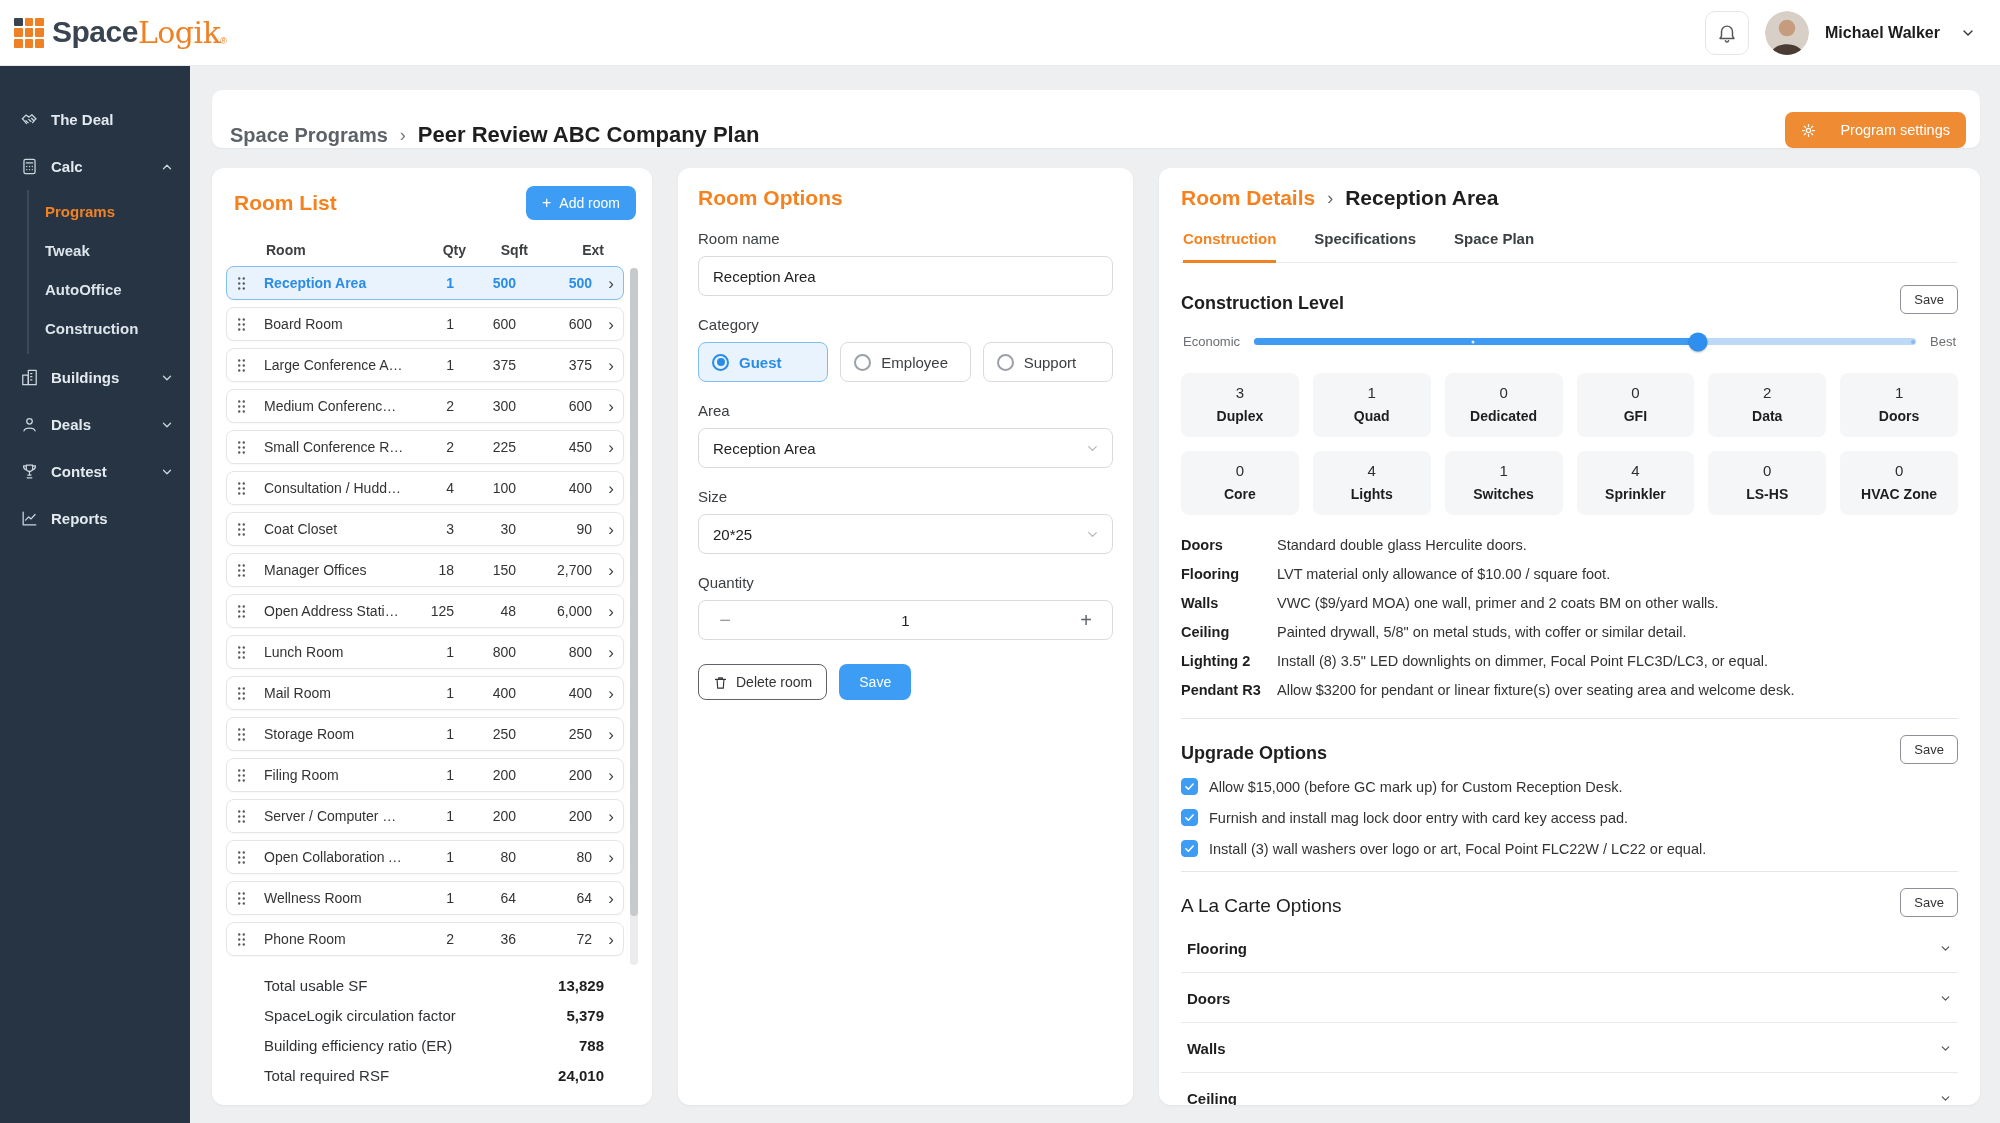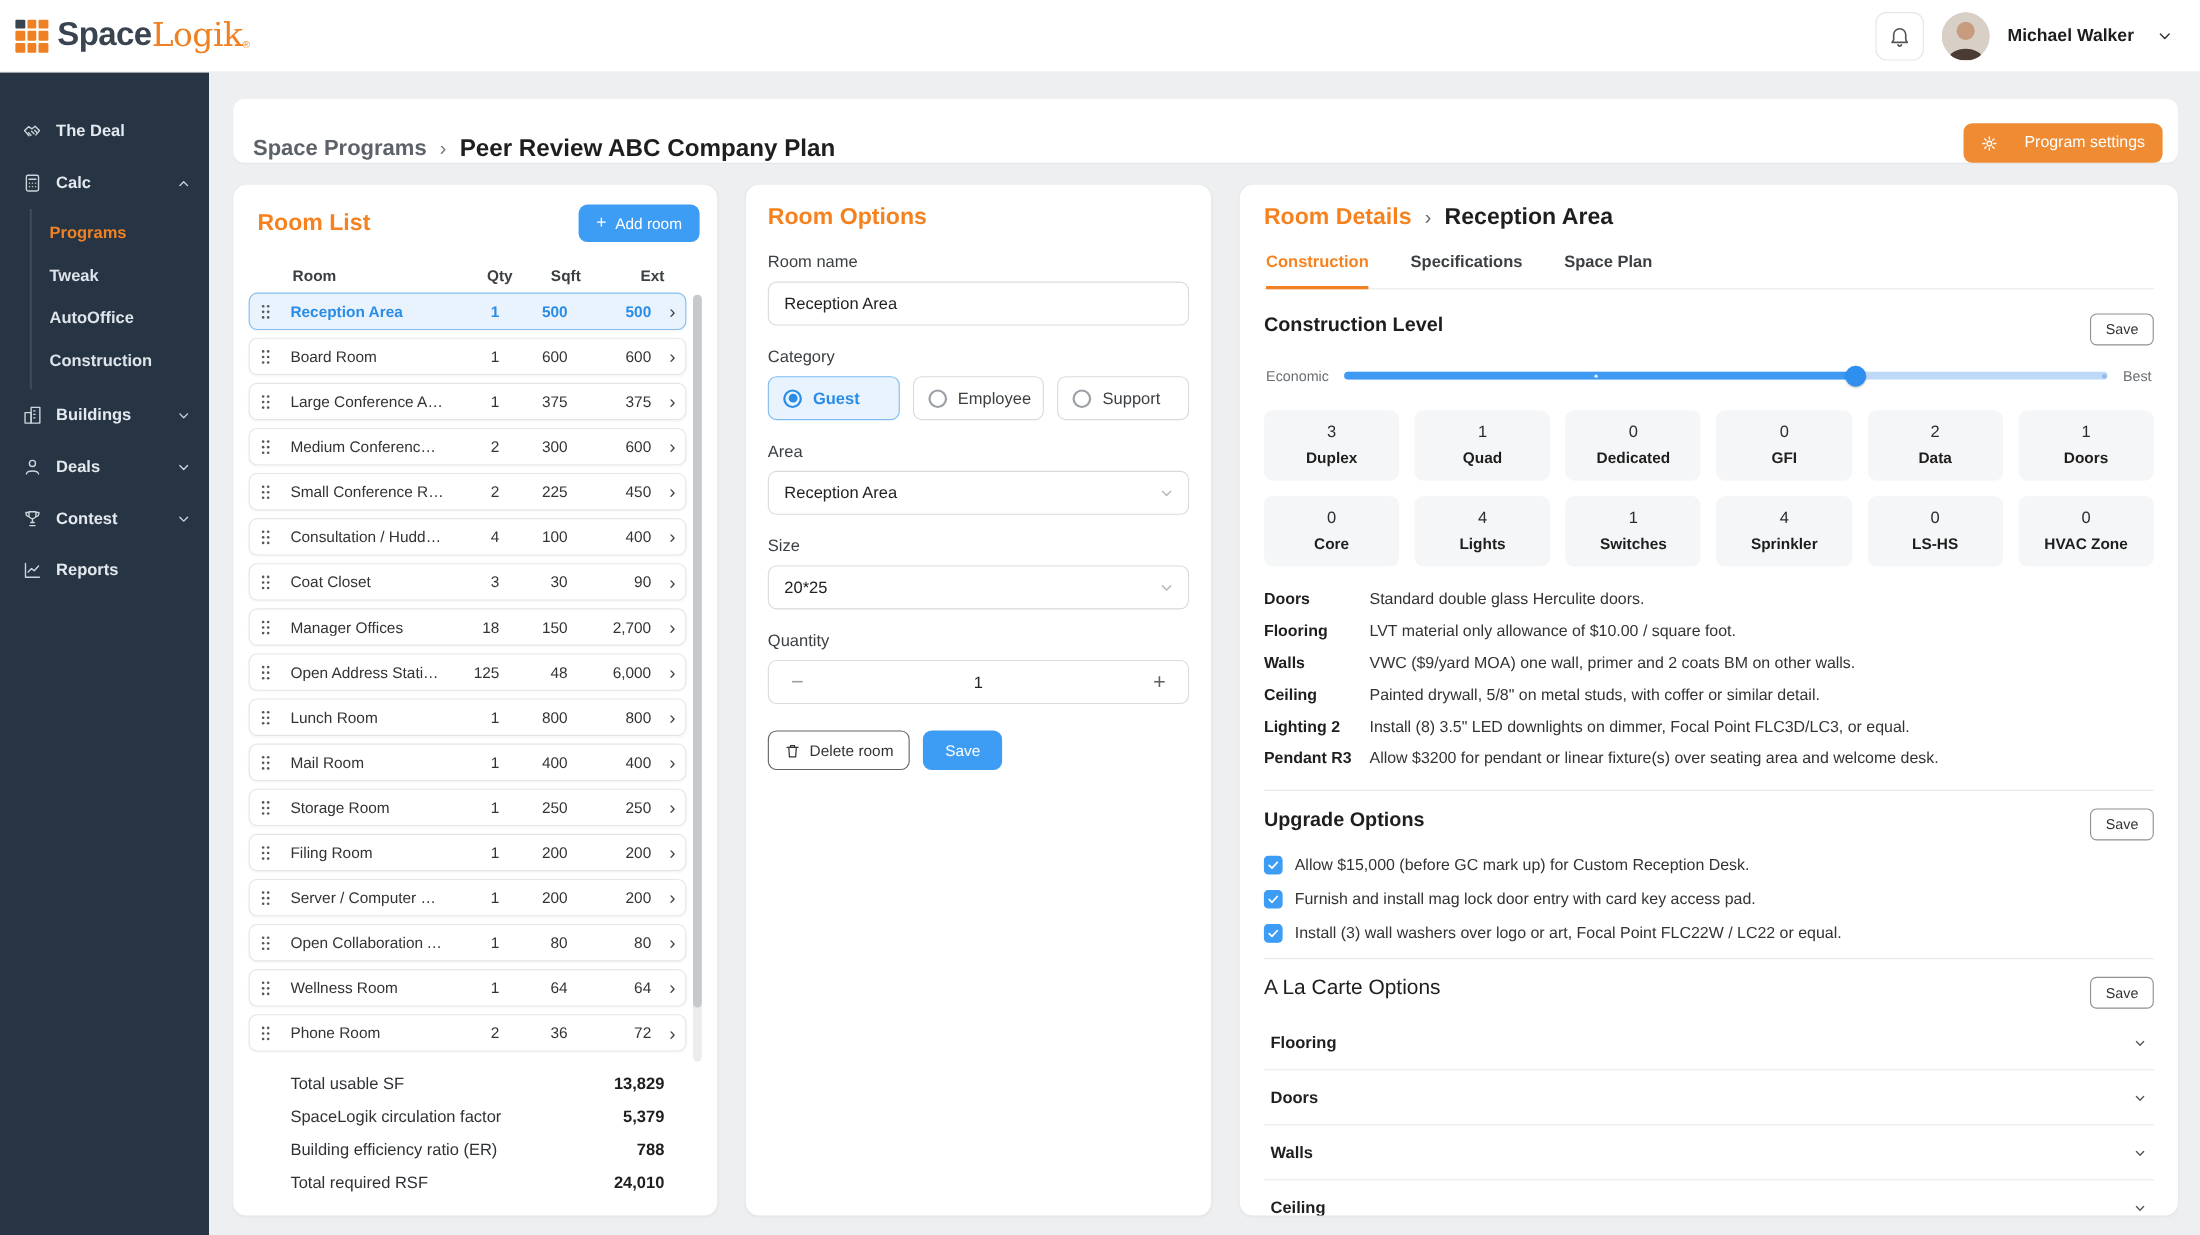--- a/index.html
+++ b/index.html
@@ -63,21 +63,21 @@
   .room-row .num { text-align:right; }
   .room-row .chev { text-align:right; color:#444; font-size:17px; line-height:1; }
   .room-row.selected { background:#e9f3fd; border-color:#84bdf0; }
   .room-row.selected .nm, .room-row.selected .num { color:#2b8ce6; font-weight:bold; }
   .drag-dots { display:flex; align-items:center; }
   .totals { margin-top:14px; padding:0 34px 0 38px; }
   .total-row { display:flex; justify-content:space-between; align-items:center; height:30px; font-size:15px; color:#2f3235; }
   .total-row .tv { font-weight:bold; color:#1e1e1e; }
 
   
-  .panel-room-options { width:423px; padding:18px 20px; flex-shrink:0; }
+  .panel-room-options { width:455px; padding:18px 20px; flex-shrink:0; }
   .field-label { font-size:15px; color:#3c4043; margin:20px 0 9px 0; }
   .text-input { width:100%; height:40px; border:1px solid #d8dbde; border-radius:8px; padding:0 14px; font-size:15px; color:#222; font-family:inherit; background:#fff; }
   .radio-row { display:flex; gap:12px; }
   .radio-option { flex:1; height:40px; border:1px solid #d8dbde; border-radius:8px; display:flex; align-items:center; padding-left:13px; gap:10px; font-size:15px; color:#3c4043; cursor:pointer; background:#fff; }
   .radio-circle { width:17px; height:17px; border:2px solid #9aa0a6; border-radius:50%; position:relative; flex-shrink:0; }
   .radio-option.selected { background:#e9f3fd; border-color:#7ebcf2; color:#2b8ce6; font-weight:bold; }
   .radio-option.selected .radio-circle { border-color:#2b8ce6; }
   .radio-option.selected .radio-circle::after { content:""; position:absolute; inset:2.5px; border-radius:50%; background:#2b8ce6; }
   .select-box { position:relative; width:100%; height:40px; border:1px solid #d8dbde; border-radius:8px; display:flex; align-items:center; padding:0 36px 0 14px; font-size:15px; color:#222; cursor:pointer; background:#fff; }
   .select-box .sel-chev { position:absolute; right:12px; color:#b6babd; display:flex; }
@@ -90,21 +90,21 @@
   .btn-save-blue { background:#3d9cf4; color:#fff; border:none; border-radius:8px; padding:9px 20px; font-size:14px; font-family:inherit; cursor:pointer; }
 
   
   .panel-room-details { flex:1; padding:18px 22px; overflow:hidden; }
   .rd-head { display:flex; align-items:center; gap:12px; }
   .rd-sep { color:#666; font-size:18px; }
   .rd-room { font-size:21px; font-weight:bold; color:#1e1e1e; }
   .tabs { display:flex; gap:38px; margin-top:20px; border-bottom:1px solid #e7e9eb; padding:0 2px; }
   .tab { font-size:15px; color:#3c4043; font-weight:bold; padding-bottom:13px; cursor:pointer; border-bottom:3px solid transparent; margin-bottom:-1px; }
   .tab.active { color:#f5821f; border-bottom-color:#f08223; }
-  .section-head { display:flex; align-items:flex-start; justify-content:space-between; margin-top:22px; }
+  .section-head { display:flex; align-items:flex-end; justify-content:space-between; margin-top:22px; }
   .section-title { font-size:18px; font-weight:bold; color:#1e1e1e; }
   .section-title.light { font-weight:normal; font-size:19px; }
   .btn-save-outline { background:#fff; border:1px solid #8d9094; border-radius:6px; padding:6px 13px; font-size:13px; color:#333; font-family:inherit; cursor:pointer; }
   .slider-row { display:flex; align-items:center; gap:14px; margin:20px 2px 24px 2px; }
   .slider-minmax { font-size:13px; color:#6a6f73; flex-shrink:0; }
   .slider-track { flex:1; height:7px; background:#bcd9f7; border-radius:4px; position:relative; cursor:pointer; }
   .slider-fill { height:7px; background:#3e9af3; border-radius:4px 0 0 4px; width:67%; }
   .slider-handle { position:absolute; top:50%; left:67%; transform:translate(-50%,-50%); width:19px; height:19px; border-radius:50%; background:#2e8fee; box-shadow:0 1px 2px rgba(0,0,0,.25); cursor:pointer; }
   .slider-tick { position:absolute; top:50%; left:33%; transform:translate(-50%,-50%); width:3px; height:3px; border-radius:50%; background:#e6f1fc; }
   .slider-enddot { position:absolute; top:50%; right:1px; transform:translate(0,-50%); width:4px; height:4px; border-radius:50%; background:#8fb8e8; }

